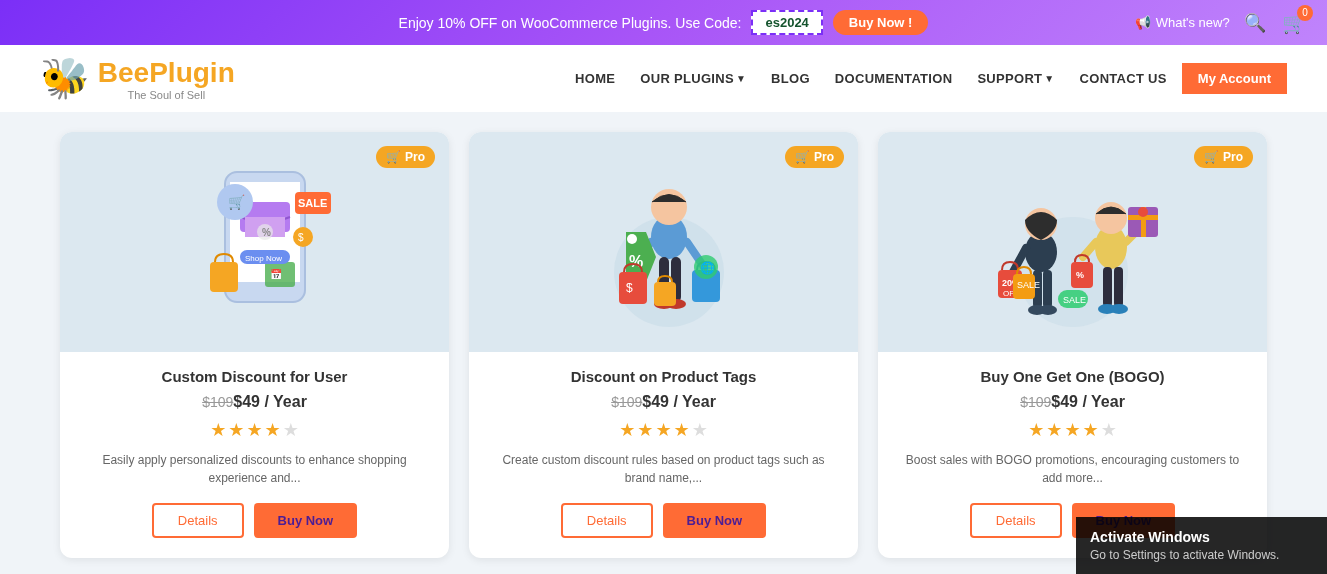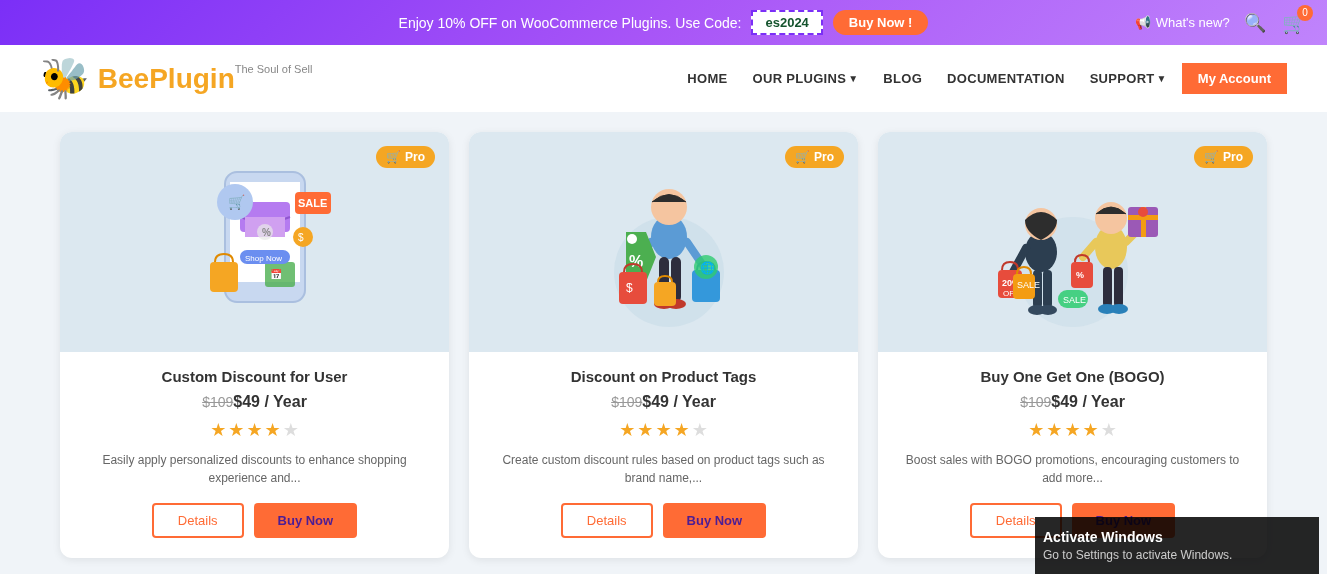--- a/index.html
+++ b/index.html
@@ -80,21 +80,21 @@
       align-items: center;
       justify-content: space-between;
       padding: 10px 40px;
       box-shadow: 0 2px 4px rgba(0,0,0,0.08);
     }
     .logo {
       display: flex;
       align-items: center;
       gap: 8px;
     }
-    .logo-text-wrap { display: flex; flex-direction: row; justify-content: center; }
+    .logo-text-wrap { display: flex; flex-direction: column; justify-content: center; }
     .logo-title { font-size: 28px; font-weight: bold; color: #333; }
     .logo-title span { color: #f5a623; }
     .logo-tagline { font-size: 11px; color: #888; text-align: center; }
     .bee-icon { font-size: 40px; }
 
     nav {
       display: flex;
       align-items: center;
       gap: 5px;
     }
@@ -241,26 +241,26 @@
       border-radius: 4px;
       font-size: 13px;
       font-weight: 600;
       cursor: pointer;
     }
 
     
     .windows-banner {
       position: fixed;
       bottom: 0;
-      right: 8px;
+      right: 0;
       background: rgba(0,0,0,0.85);
       color: white;
-      padding: 12px 8px;
-      font-size: 13px;
-      width: 284px;
+      padding: 12px 14px;
+      font-size: 13px;
+      width: 251px;
     }
   </style>
 </head>
 <body>
 
 <div class="top-banner">
   <span class="banner-text">Enjoy 10% OFF on WooCommerce Plugins. Use Code:</span>
   <span class="coupon-code">es2024</span>
   <button class="buy-now-banner">Buy Now !</button>
   <div class="top-banner-right">
@@ -291,20 +291,21 @@
     <a class="nav-item nav-dropdown">
       <span>OUR PLUGINS</span>
       <span style="font-size:10px;">▼</span>
     </a>
     <a class="nav-item">BLOG</a>
     <a class="nav-item">DOCUMENTATION</a>
     <a class="nav-item nav-dropdown">
       <span>SUPPORT</span>
       <span style="font-size:10px;">▼</span>
     </a>
+    <a class="nav-item">CONTACT US</a>
     <button class="my-account-btn">My Account</button>
   </nav>
 </header>
 
 <main class="main-content">
   <div class="cards-grid">
 
     <div class="card">
       <div class="card-image" style="background:#dce8f0;">
         <div class="pro-badge">

